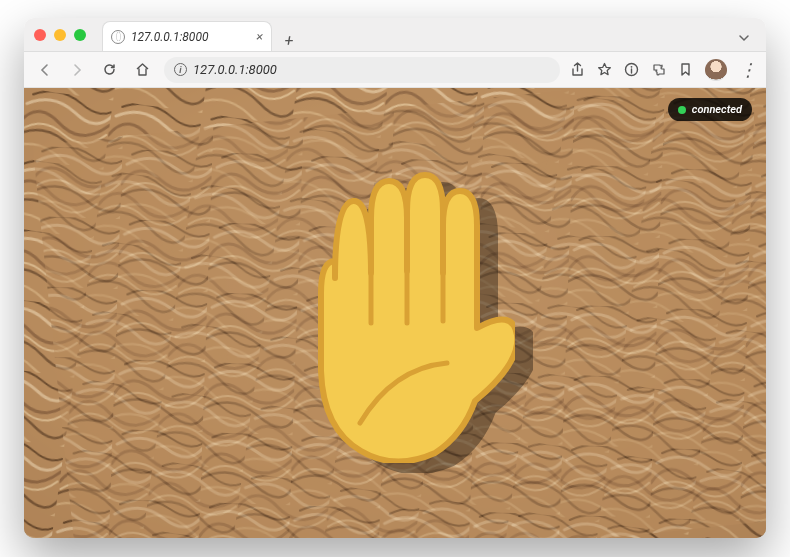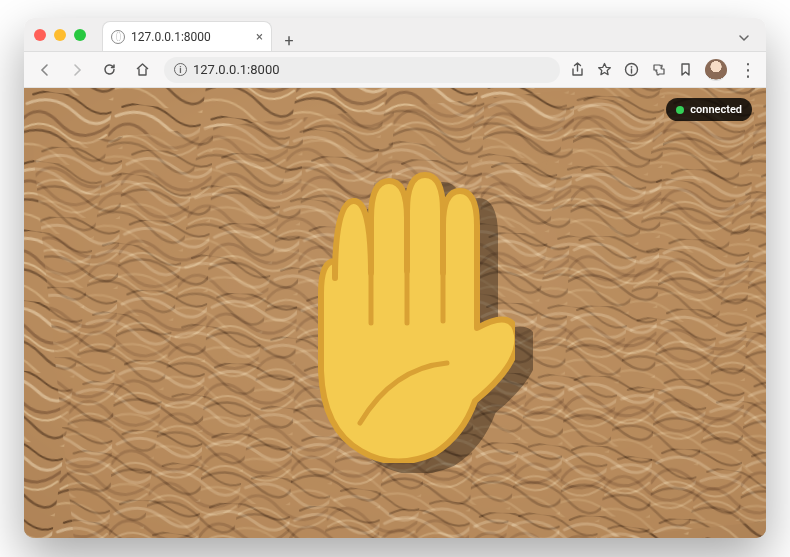--- a/index.html
+++ b/index.html
@@ -15,20 +15,21 @@
       top: 18px;
       left: 24px;
       width: 742px;
       height: 520px;
       background: #fff;
       border-radius: 10px;
       box-shadow: 0 20px 50px rgba(0,0,0,0.35);
       overflow: hidden;
       display: flex;
       flex-direction: column;
+      font-style: italic;
     }
     .titlebar {
       height: 34px;
       background: #f0efef;
       border-bottom: 1px solid #ddd;
       display: flex;
       align-items: center;
       padding: 0 10px;
       gap: 8px;
     }

